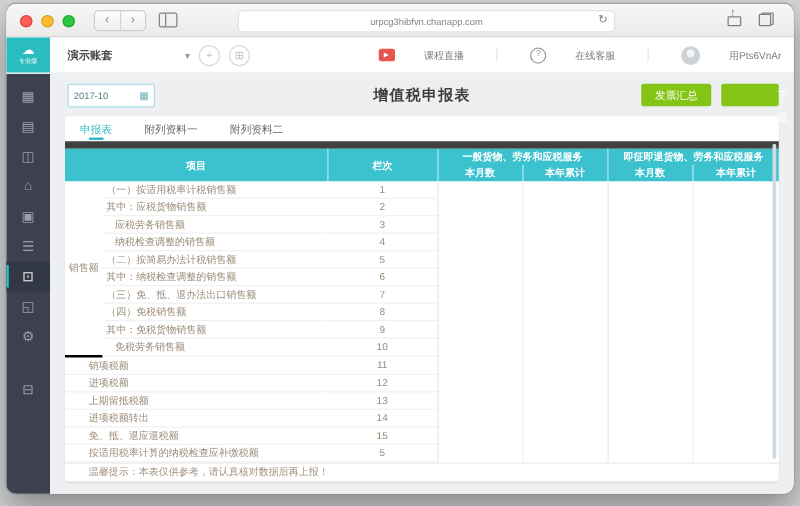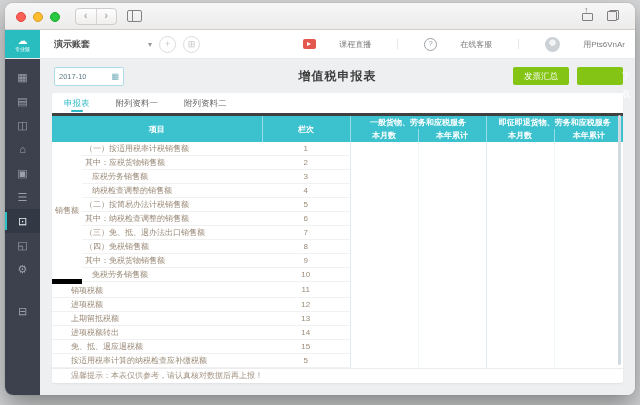--- a/index.html
+++ b/index.html
@@ -58,29 +58,29 @@
            display:flex;align-items:center;justify-content:space-between;padding:0 4px;}
   .datetext{font-size:7.5px;color:#5d7a85;}
   .calicon{font-size:8px;color:#74aebc;}
   .pagetitle{position:absolute;left:50%;top:9px;transform:translateX(-50%);font-size:12px;font-weight:bold;color:#3f3f3f;letter-spacing:1px;}
   .btn{position:absolute;top:8px;height:18px;background:#84c414;color:#fff;border:none;border-radius:2px;font-size:8.5px;
        font-family:inherit;line-height:18px;text-align:center;padding:0;}
   .btn.summary{right:66px;width:56px;}
   .btn.download{right:12px;width:46px;padding-left:45px;}
   
   .card{position:absolute;left:12px;right:12px;top:34px;background:#fff;border-radius:2px;box-shadow:0 1px 2px rgba(0,0,0,.06);}
-  .tabsrow{height:20px;border-bottom:3px solid #404040;display:flex;align-items:center;padding-left:12px;gap:26px;}
+  .tabsrow{height:20px;border-bottom:6px solid #404040;display:flex;align-items:center;padding-left:12px;gap:26px;}
   .tab{font-size:8.5px;color:#666;position:relative;height:20px;line-height:20px;}
   .tab.active{color:#2fb9c6;}
   .tab.active::after{content:"";position:absolute;left:50%;transform:translateX(-50%);bottom:1px;width:12px;height:2px;border-radius:1px;background:#2fb9c6;}
   table{border-collapse:collapse;table-layout:fixed;width:571px;}
   thead th{background:#3cc2ce;color:#fff;font-size:8px;font-weight:bold;height:13px;padding:0;}
   thead th.sep{border-left:1px solid rgba(255,255,255,.45);}
   tbody td{height:13px;padding:0;font-size:8px;color:#9a8a78;}
-  td.group{text-align:center;border-bottom:5px solid #000000;}
+  td.group{text-align:center;border-bottom:2px solid #000000;}
   td.item{border-bottom:1px solid #f1f1f1;}
   td.item.ind1{padding-left:3px;}
   td.item.ind2{padding-left:10px;}
   td.item.wide{padding-left:19px;}
   td.num{text-align:center;border-bottom:1px solid #f1f1f1;}
   td.val{border-left:1px solid #eef6f8;}
   td.val.strong{border-left:1px solid #ddeef3;}
   .noterow{border-top:1px solid #ececec;height:14px;line-height:14px;font-size:8px;color:#a39383;padding-left:19px;}
   .scrollbar{position:absolute;right:2px;top:22px;bottom:18px;width:3px;border-radius:2px;background:#cfdbe0;}
 </style>
@@ -93,20 +93,24 @@
     <div class="traffic">
       <span class="light red"></span>
       <span class="light yellow"></span>
       <span class="light green"></span>
     </div>
     <div class="navgroup">
       <span class="navbtn">‹</span>
       <span class="navbtn">›</span>
     </div>
     <span class="panebtn"></span>
+    <div class="urlfield">
+      <span class="urltext">urpcg3hibfvn.chanapp.com</span>
+      <span class="reload">↻</span>
+    </div>
     <span class="shareicon">
         <span class="sharearrow">↑</span>
       </span>
     <span class="tabsicon"></span>
   </div>
 
   <div class="appheader">
     <div class="logo">
       <span class="cloud">☁</span>
       <span class="lbl">专业版</span>

